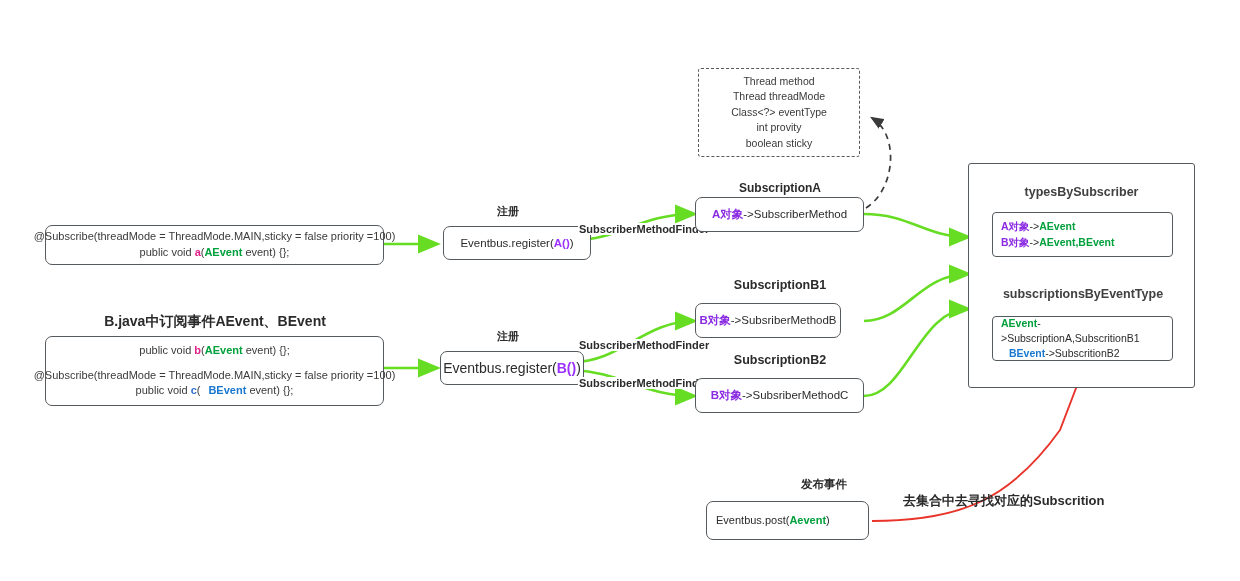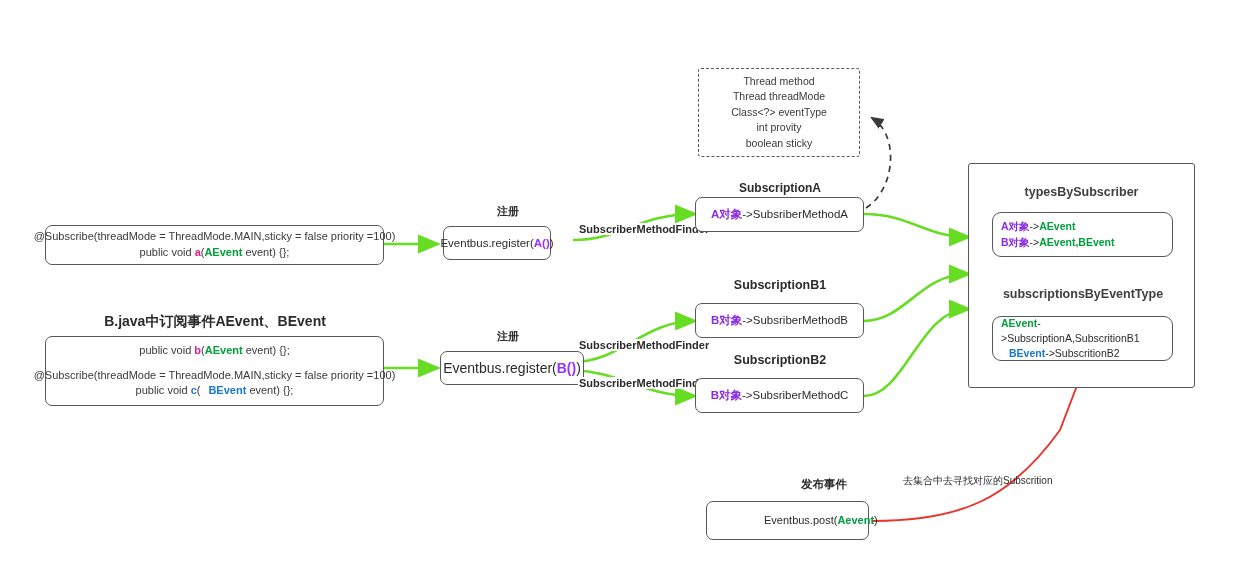--- a/index.html
+++ b/index.html
@@ -16,38 +16,38 @@
     color:#2b2b2b;line-height:1.15;
   }
 
   .box{
     position:absolute;box-sizing:border-box;
     border:1.6px solid #555a5e;border-radius:7px;background:#fff;
     display:flex;align-items:center;justify-content:center;
     text-align:center;line-height:1.45;
   }
   .box.dashed{border-style:dashed;border-width:1.6px;border-radius:3px;}
-  .box.plain{border-radius:9px;}
+  .box.plain{border-radius:4px;}
 
   .codebox{font-size:11px;color:#3a3a3a;padding:5px 8px;}
   .codebox .ln{display:block;white-space:nowrap;}
 
   .kw-a{color:#e0218a;font-weight:bold;}
   .kw-c{color:#2f6fd0;font-weight:bold;}
   .ev-a{color:#00a03c;font-weight:bold;}
   .ev-b{color:#1878d0;font-weight:bold;padding-left:8px;}
   .obj{color:#8a2be2;font-weight:bold;}
   .purple{color:#9b30ff;font-weight:bold;}
 
   .edge-label{
     position:absolute;font-size:11px;font-weight:bold;color:#2b2b2b;
     white-space:nowrap;background:#fff;padding:0 1px;
   }
   .sec-title{position:absolute;text-align:center;font-weight:bold;font-size:12.5px;color:#404040;line-height:1.2;}
-  .red-label{position:absolute;font-size:10px;font-weight:normal;color:#2b2b2b;white-space:nowrap;}
+  .red-label{position:absolute;font-size:13px;font-weight:bold;color:#2b2b2b;white-space:nowrap;margin-top:18px;}
 </style>
 </head>
 <body>
 
 <div id="canvas">
 
   <svg class="edges" viewBox="0 0 1240 581">
     <defs>
       <marker id="ah-green" viewBox="0 0 12 10" refX="10" refY="5" markerWidth="9" markerHeight="8" orient="auto-start-reverse">
         <path d="M0,0 L12,5 L0,10 z" fill="#66dd22"></path>
@@ -105,40 +105,40 @@
   <div class="box codebox" style="left:45px;top:336px;width:339px;height:70px;">
     <div>
       <span class="ln"><span>public void </span><span class="kw-a">b</span><span>(</span><span class="ev-a">AEvent</span><span> event) {};</span></span>
       <span class="ln" style="height:9px;">&nbsp;</span>
       <span class="ln">@Subscribe(threadMode = ThreadMode.MAIN,sticky = false priority =100)</span>
       <span class="ln"><span>public void </span><span class="kw-c">c</span><span>(</span><span class="ev-b">BEvent</span><span> event) {};</span></span>
     </div>
   </div>
 
   <div class="title" style="left:443px;top:205px;width:130px;font-size:11px;">注册</div>
-  <div class="box" style="left:443px;top:226px;width:108px;height:34px;font-size:11.5px;">
+  <div class="box" style="left:443px;top:226px;width:148px;height:34px;font-size:11.5px;">
     <span><span>Eventbus.register(</span><span class="purple">A()</span><span>)</span></span>
   </div>
 
   <div class="title" style="left:443px;top:330px;width:130px;font-size:11px;">注册</div>
   <div class="box" style="left:440px;top:351px;width:144px;height:34px;font-size:14px;">
     <span><span>Eventbus.register(</span><span class="purple">B()</span><span>)</span></span>
   </div>
 
   <div class="edge-label" style="left:578px;top:223px;">SubscriberMethodFinder</div>
   <div class="edge-label" style="left:578px;top:339px;">SubscriberMethodFinder</div>
   <div class="edge-label" style="left:578px;top:377px;">SubscriberMethodFinder</div>
 
   <div class="title" style="left:695px;top:173px;width:170px;font-size:12px;margin-top:9px;">SubscriptionA</div>
   <div class="box" style="left:695px;top:197px;width:169px;height:35px;font-size:11.5px;">
-    <span><span class="obj">A对象</span><span>-&gt;</span><span>SubsriberMethodA</span></span>
+    <span><span class="obj">A对象</span><span>-&gt;</span><span>SubscriberMethod</span></span>
   </div>
 
   <div class="title" style="left:695px;top:278px;width:170px;font-size:12.5px;">SubscriptionB1</div>
-  <div class="box" style="left:695px;top:303px;width:169px;height:35px;font-size:11.5px;">
+  <div class="box" style="left:695px;top:303px;width:146px;height:35px;font-size:11.5px;">
     <span><span class="obj">B对象</span><span>-&gt;</span><span>SubsriberMethodB</span></span>
   </div>
 
   <div class="title" style="left:695px;top:353px;width:170px;font-size:12.5px;">SubscriptionB2</div>
   <div class="box" style="left:695px;top:378px;width:169px;height:35px;font-size:11.5px;">
     <span><span class="obj">B对象</span><span>-&gt;</span><span>SubsriberMethodC</span></span>
   </div>
 
   <div class="box plain" style="left:968px;top:163px;width:227px;height:225px;border-radius:3px;"></div>
 
@@ -152,19 +152,19 @@
 
   <div class="sec-title" style="left:1000px;top:287px;width:166px;">subscriptionsByEventType</div>
   <div class="box plain" style="left:992px;top:316px;width:181px;height:45px;justify-content:flex-start;border-width:1.3px;">
     <div style="font-size:10.5px;line-height:1.45;text-align:left;padding-left:8px;">
       <div><span class="ev-a">AEvent</span><span>-&gt;</span><span>SubscriptionA,SubscritionB1</span></div>
       <div><span class="ev-b">BEvent</span><span>-&gt;</span><span>SubscritionB2</span></div>
     </div>
   </div>
 
   <div class="title" style="left:743px;top:478px;width:162px;font-size:11.5px;">发布事件</div>
-  <div class="box" style="left:706px;top:501px;width:163px;height:39px;font-size:11px;justify-content:flex-start;padding-left:48px;">
+  <div class="box" style="left:706px;top:501px;width:163px;height:39px;font-size:11px;justify-content:flex-start;">
     <span style="padding-left:9px;"><span>Eventbus.post(</span><span class="ev-a">Aevent</span><span>)</span></span>
   </div>
 
   <div class="red-label" style="left:903px;top:474px;">去集合中去寻找对应的Subscrition</div>
 
 </div>
 
 </body></html>

